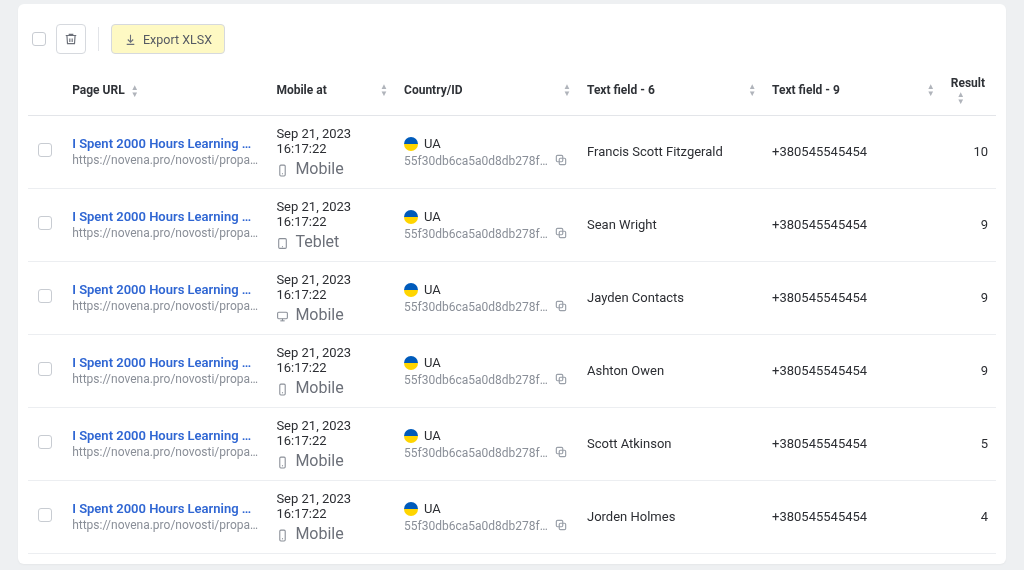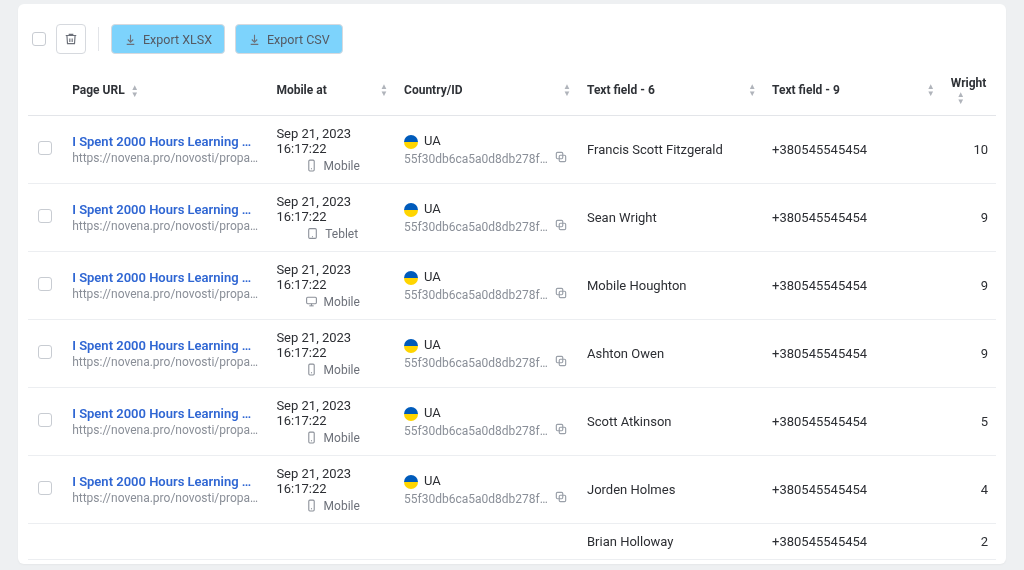--- a/index.html
+++ b/index.html
@@ -44,21 +44,21 @@
   display: flex; align-items: center; justify-content: center;
   background: #fff; cursor: pointer;
 }
 .divider {
   width: 1px; height: 24px; background: #e2e4e8; margin: 0 2px;
 }
 .btn {
   height: 30px; padding: 0 12px;
   border: 1px solid #d6d9de; border-radius: 4px;
   display: flex; align-items: center; gap: 6px;
-  background: #7dd3fc; color: #555a63;
+  background: #fef9c3; color: #555a63;
   font-size: 12.5px; cursor: pointer;
 }
 .table-wrap { padding: 0 10px 0 10px; }
 table { width: 100%; border-collapse: collapse; table-layout: fixed; }
 th {
   text-align: left; font-size: 12px; font-weight: 700;
   color: #2f3237; padding: 10px 8px;
   border-bottom: 1.5px solid #e3e5e9;
   vertical-align: middle;
 }
@@ -86,21 +86,21 @@
   white-space: nowrap; overflow: hidden; text-overflow: ellipsis;
   display: block; max-width: 100%;
 }
 .url {
   color: #8a8f98; font-size: 12px;
   white-space: nowrap; overflow: hidden; text-overflow: ellipsis;
   display: block; margin-top: 2px;
 }
 .device {
   display:flex; align-items:center; gap:6px;
-  color:#6c7079; font-size: 12px; margin-top:3px;justify-content:center;
+  color:#6c7079; font-size: 16px; margin-top:3px;
 }
 .device-icon { width:13px; height:13px; display:inline-block; color:#8a8f98; }
 .flag {
   width: 14px; height: 14px; border-radius: 50%;
   display: inline-block; vertical-align: middle; margin-right: 6px;
   background: linear-gradient(to bottom, #005BBB 50%, #FFD500 50%);
 }
 .country-id {
   color: #8a8f98; font-size: 12px;
   white-space: nowrap; overflow: hidden; text-overflow: ellipsis;
@@ -131,28 +131,20 @@
     </div>
     <div class="divider"></div>
     <div class="btn">
       <svg width="13" height="13" viewBox="0 0 24 24" fill="none" stroke="#6c7079" stroke-width="2">
           <path d="M12 3v12"></path>
           <polyline points="7 12 12 17 17 12"></polyline>
           <line x1="5" y1="21" x2="19" y2="21"></line>
         </svg>
       <span>Export XLSX</span>
     </div>
-    <div class="btn">
-      <svg width="13" height="13" viewBox="0 0 24 24" fill="none" stroke="#6c7079" stroke-width="2">
-          <path d="M12 3v12"></path>
-          <polyline points="7 12 12 17 17 12"></polyline>
-          <line x1="5" y1="21" x2="19" y2="21"></line>
-        </svg>
-      <span>Export CSV</span>
-    </div>
   </div>
 
   <div class="table-wrap">
     <table>
       <colgroup>
         <col class="col-chk">
           <col class="col-page">
           <col class="col-created">
         <col class="col-country">
           <col class="col-text1">
@@ -175,21 +167,21 @@
                 <span>▼</span>
               </span></th>
           <th><span>Text field - 6</span><span class="sort" style="float:right">
                 <span>▲</span>
                 <span>▼</span>
               </span></th>
           <th><span>Text field - 9</span><span class="sort" style="float:right">
                 <span>▲</span>
                 <span>▼</span>
               </span></th>
-          <th class="col-result-th"><span>Wright</span><span class="sort">
+          <th class="col-result-th"><span>Result</span><span class="sort">
                 <span>▲</span>
                 <span>▼</span>
               </span></th>
         </tr>
       </thead>
       <tbody id="rows">
   <tr>
     <td class="row-chk"><span class="chk"></span></td>
     <td>
       <span class="link">I Spent 2000 Hours Learning How To…</span>
@@ -271,21 +263,21 @@
     <td>
       <div><span class="flag"></span><span>UA</span></div>
       <div class="id-row">
         <span class="country-id">55f30db6ca5a0d8db278ff195…</span>
         <svg class="copy-icon" viewBox="0 0 24 24" fill="none" stroke="currentColor" stroke-width="2">
                   <rect x="9" y="9" width="11" height="11" rx="2"></rect>
                   <rect x="4" y="4" width="11" height="11" rx="2"></rect>
                 </svg>
       </div>
     </td>
-    <td>Mobile Houghton</td>
+    <td>Jayden Contacts</td>
     <td>+380545545454</td>
     <td class="result-cell">9</td>
   </tr>
 
   <tr>
     <td class="row-chk"><span class="chk"></span></td>
     <td>
       <span class="link">I Spent 2000 Hours Learning How To…</span>
       <span class="url">https://novena.pro/novosti/propal-rezhim-m…</span>
     </td>

